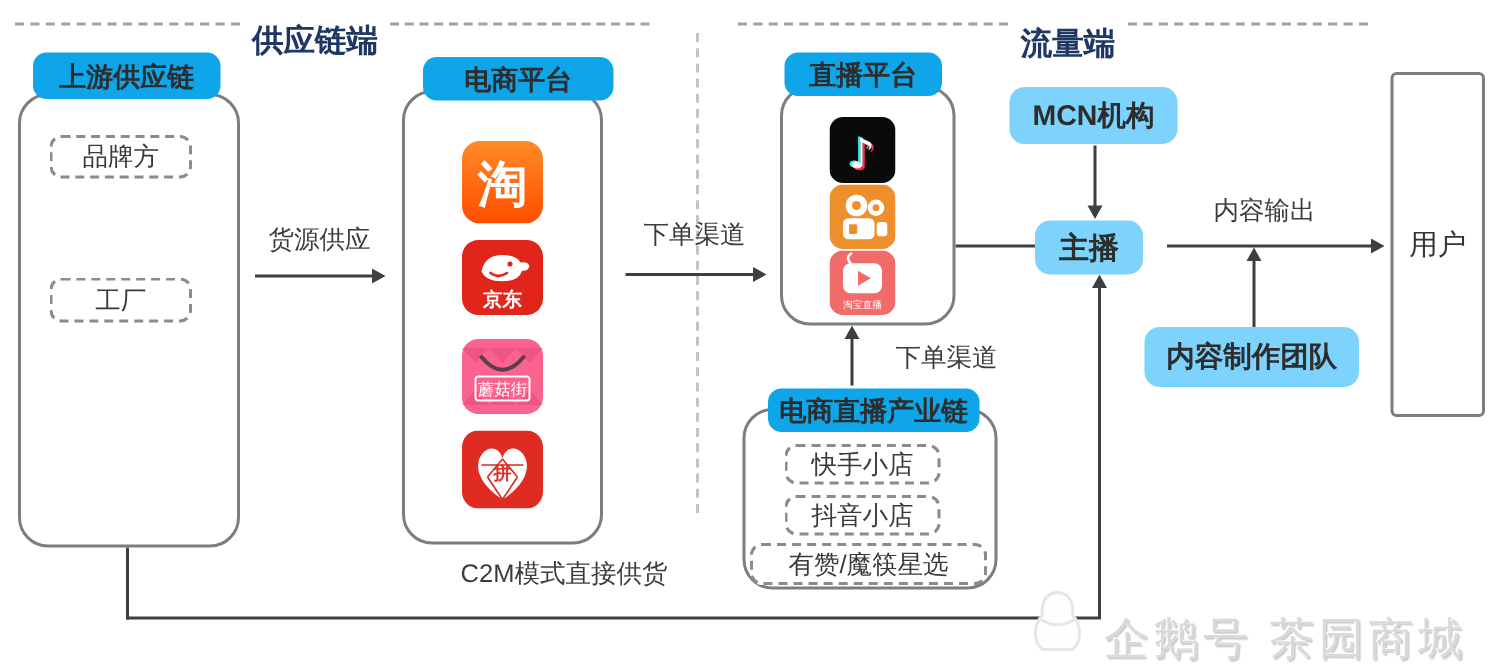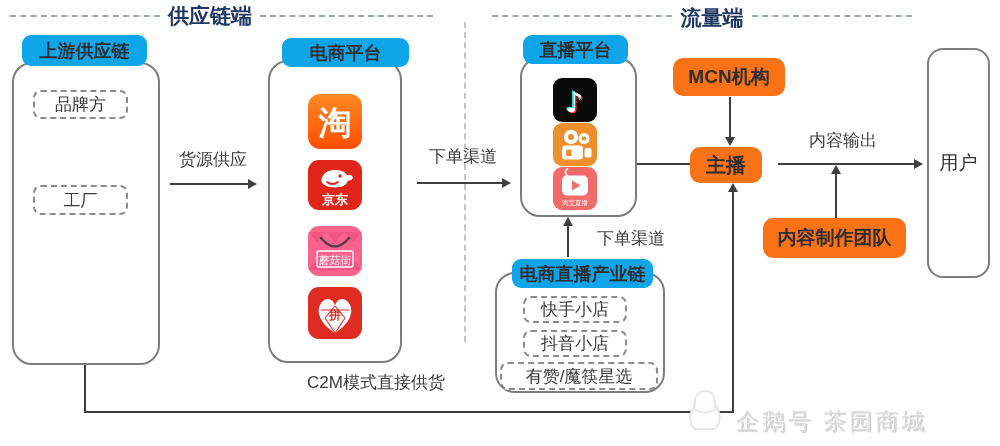--- a/index.html
+++ b/index.html
@@ -1,41 +1,41 @@
 <!DOCTYPE html>
 <html><head>
 <meta charset="utf-8">
 <style>
   html,body{margin:0;padding:0;background:#fff;}
   .stage{position:relative;width:1000px;height:446px;background:#ffffff;overflow:hidden;
          font-family:"Liberation Sans","DejaVu Sans",sans-serif;color:#2e2e2e;}
   
-  .hdr{position:absolute;font-size:21px;font-weight:700;color:#1E3765;text-align:center;line-height:27px;}
+  .hdr{position:absolute;font-size:21px;font-weight:700;color:#1E3765;text-align:center;line-height:27px;margin-top:12px;}
   .dash-h{position:absolute;height:0;border-top:2px dashed #9ba3ab;}
   .dash-v{position:absolute;width:0;border-left:2px dashed #c4c4c4;}
   
   .box{position:absolute;border:2px solid #7d7d7d;border-radius:20px;background:#fff;box-sizing:border-box;}
   .tag{position:absolute;background:#0ea5e9;border-radius:9px;display:flex;align-items:center;justify-content:center;
        font-size:18px;font-weight:700;color:#2d2d2d;box-sizing:border-box;}
-  .tagbox{position:absolute;background:#f97316;border-radius:10px;display:flex;align-items:center;justify-content:center;
+  .tagbox{position:absolute;background:#7dd3fc;border-radius:10px;display:flex;align-items:center;justify-content:center;
        font-size:19px;font-weight:700;color:#2d2d2d;box-sizing:border-box;}
   .ditem{position:absolute;border:2px dashed #8b8b8b;border-radius:8px;display:flex;align-items:center;justify-content:center;
        font-size:17px;color:#3a3a3a;background:#fff;box-sizing:border-box;}
   .albl{position:absolute;font-size:17px;color:#3c3c3c;text-align:center;white-space:nowrap;}
   
   .hline{position:absolute;height:2px;background:#3f3f3f;}
   .vline{position:absolute;width:2px;background:#3f3f3f;}
   .ah-r{position:absolute;width:0;height:0;border-top:5px solid transparent;border-bottom:5px solid transparent;border-left:9px solid #3f3f3f;}
   .ah-u{position:absolute;width:0;height:0;border-left:5px solid transparent;border-right:5px solid transparent;border-bottom:9px solid #3f3f3f;}
   .ah-d{position:absolute;width:0;height:0;border-left:5px solid transparent;border-right:5px solid transparent;border-top:9px solid #3f3f3f;}
   .icon{position:absolute;}
   .usertext{display:flex;align-items:center;justify-content:center;width:100%;height:100%;font-size:19px;font-weight:500;color:#333;}
   
   .wm{position:absolute;display:flex;align-items:center;gap:10px;}
-  .wmtext{font-size:23px;letter-spacing:3px;color:#dadada;white-space:nowrap;
+  .wmtext{font-size:30px;letter-spacing:3px;color:#dadada;white-space:nowrap;
           text-shadow:-1px -1px 0 #ffffff,1px 1px 1px #c9c9c9;margin-top:20px;}
 </style>
 </head>
 <body>
 
 <div class="stage">
 
   <div class="dash-h" style="left:10px;top:15px;width:150px"></div>
   <div class="hdr" style="left:160px;top:2px;width:100px">供应链端</div>
   <div class="dash-h" style="left:260px;top:15px;width:173px"></div>
@@ -157,21 +157,21 @@
       <path d="M19 13.5 l8.5 5 -8.5 5 z" fill="#F16B6B"></path>
       <path d="M14 8.5 q-3.5 -4 0.5 -6.5" stroke="#fff" stroke-width="1.7" fill="none" stroke-linecap="round"></path>
       <text x="22" y="38" font-size="6.5" fill="#fff" text-anchor="middle">淘宝直播</text>
     </svg>
   </div>
 
   <div class="tagbox" style="left:673px;top:58px;width:112px;height:38px">MCN机构</div>
   <div class="tagbox" style="left:690px;top:147px;width:72px;height:36px;font-size:20px">主播</div>
   <div class="tagbox" style="left:763px;top:218px;width:143px;height:40px">内容制作团队</div>
 
-  <div class="box" style="left:927px;top:48px;width:63px;height:230px;border-radius:16px">
+  <div class="box" style="left:927px;top:48px;width:63px;height:230px;border-radius:4px">
     <div class="usertext">用户</div>
   </div>
 
   <div class="box" style="left:495px;top:272px;width:170px;height:121px"></div>
   <div class="tag" style="left:512px;top:259px;width:141px;height:29px">电商直播产业链</div>
   <div class="ditem" style="left:523px;top:296px;width:104px;height:27px">快手小店</div>
   <div class="ditem" style="left:523px;top:330px;width:104px;height:27px">抖音小店</div>
   <div class="ditem" style="left:500px;top:362px;width:158px;height:28px">有赞/魔筷星选</div>
 
   <div class="wm" style="left:684px;top:386px">

